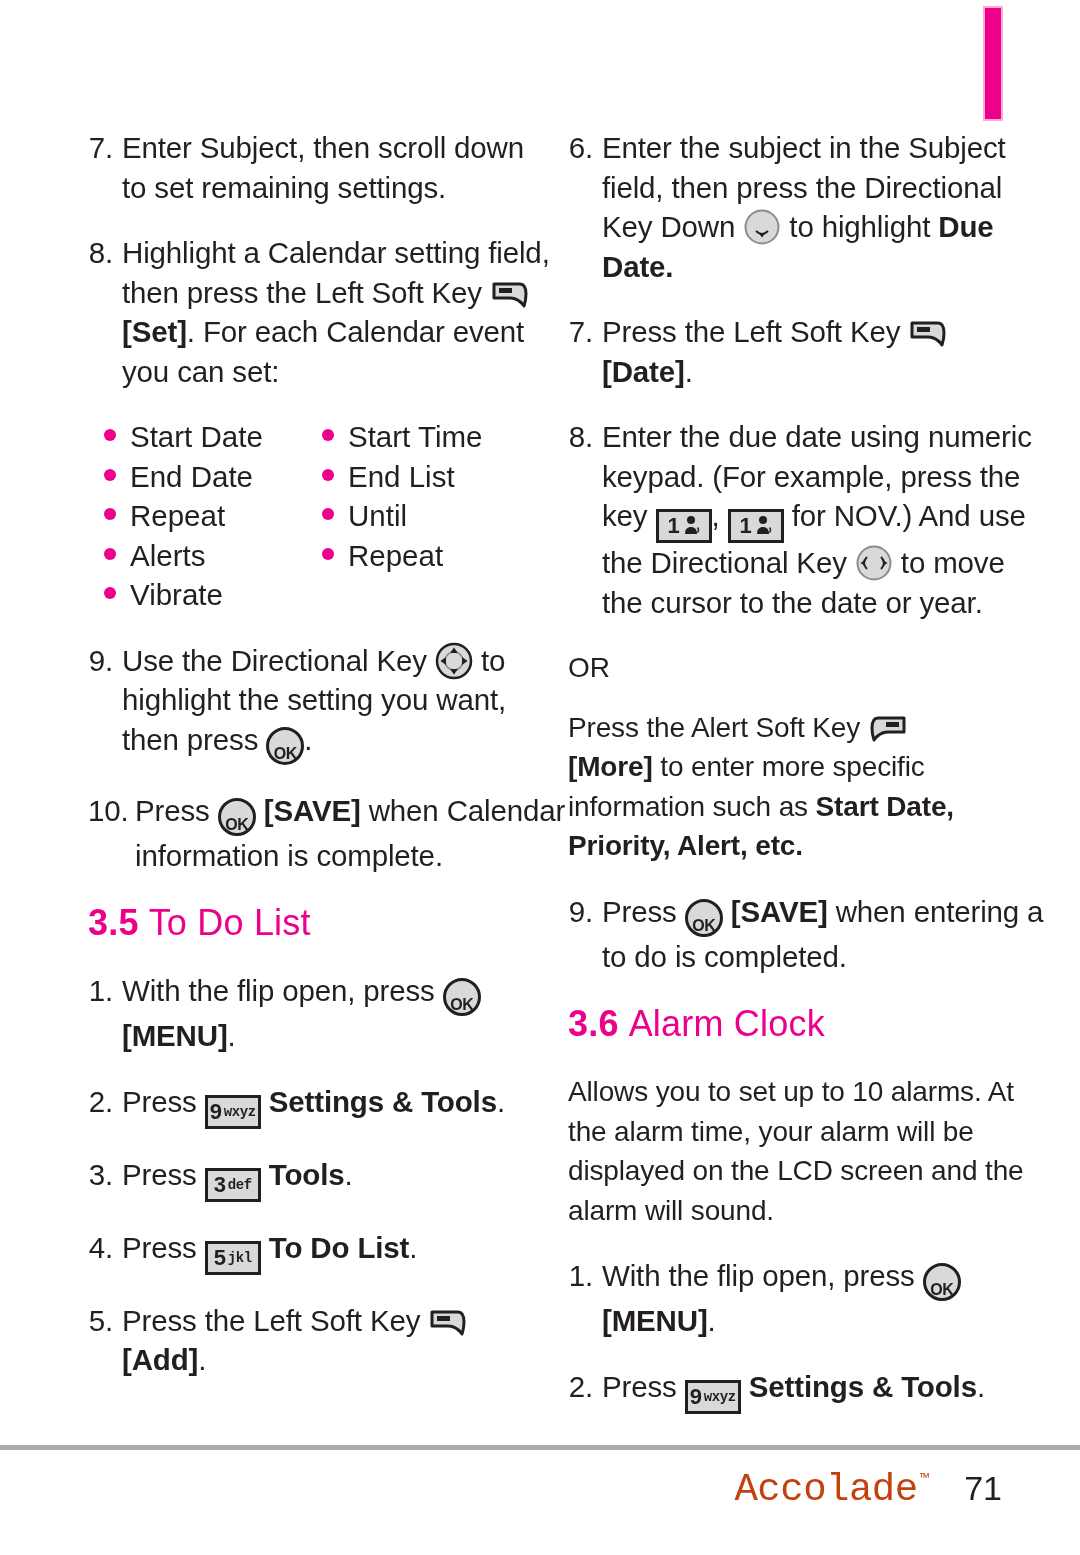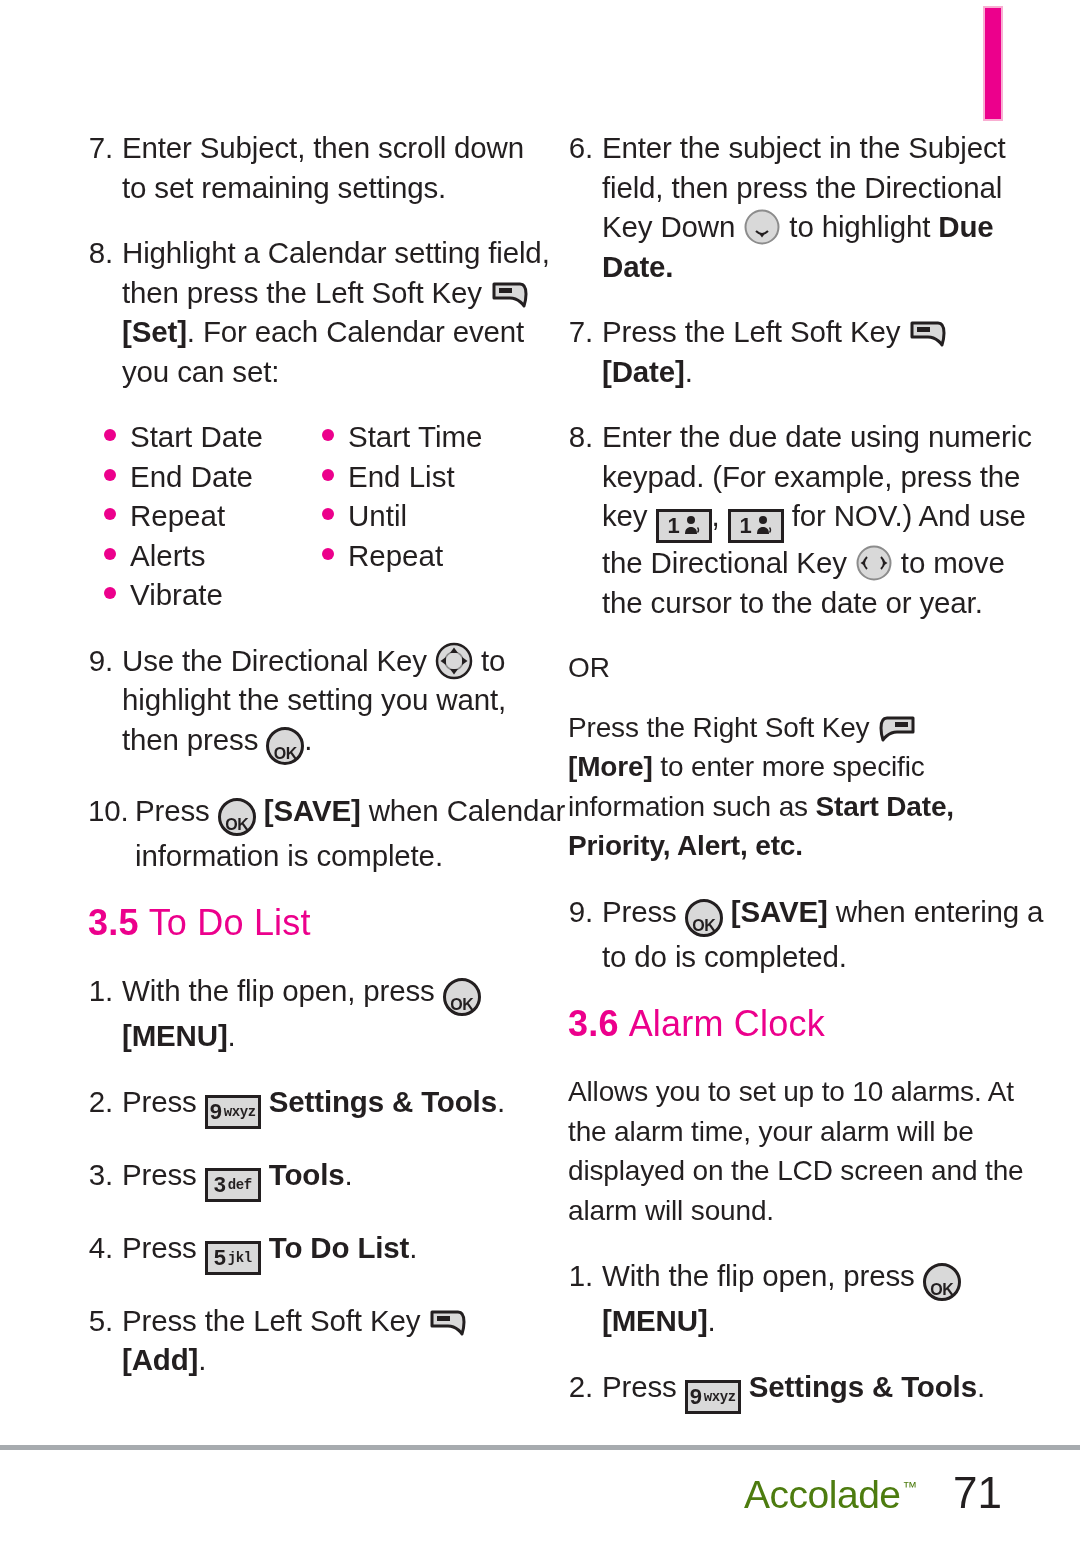--- a/index.html
+++ b/index.html
@@ -189,33 +189,33 @@
     background: #a7abaf;
   }
   .footer {
     position: absolute;
     top: 1468px;
     right: 78px;
     display: flex;
     align-items: baseline;
   }
   .brand {
-    font-family: Liberation Sans, sans-serif;
+    font-family: Liberation Mono, monospace;
     font-size: 39px;
     letter-spacing: -0.5px;
-    color: #4d7c0f;
+    color: #c2410c;
     position: relative;
   }
   .brand .tm {
     font-size: 15px;
     vertical-align: 16px;
     margin-left: 2px;
   }
   .pageno {
-    font-size: 44px;
+    font-size: 34px;
     color: #231f20;
     margin-left: 36px;
   }
 </style>
 </head>
 <body>
 
 <div class="tab-marker"></div>
 
 <div class="page">
@@ -443,21 +443,21 @@
               <path d="M5.5,19 L10,16 L10,22 Z" fill="#231f20"></path>
               <path d="M32.5,19 L28,22 L28,16 Z" fill="#231f20"></path>
             </svg>
           </span><span> to move the cursor to the date or year.</span>
         </div>
       </div>
 
       <div class="para tight">OR</div>
 
       <div class="para">
-        <span>Press the Right Soft Key </span><span class="ico ico-soft">
+        <span>Press the Alert Soft Key </span><span class="ico ico-soft">
           <svg viewBox="0 0 40 30" width="40" height="30">
             <path d="M36,4 L10,4 C5,4 4,10 4,14 C4,20 6,26 6,26 C6,26 11,18 20,18 L36,18 Z" fill="#d9d9d9" stroke="#231f20" stroke-width="3" stroke-linejoin="round"></path>
             <rect x="18" y="8" width="13" height="5" fill="#231f20"></rect>
           </svg>
         </span><br><b>[More]</b><span> to enter more specific information such as </span><b>Start Date, Priority, Alert, etc.</b>
       </div>
 
       <div class="step">
         <div class="num w1">9.</div>
         <div class="body">

